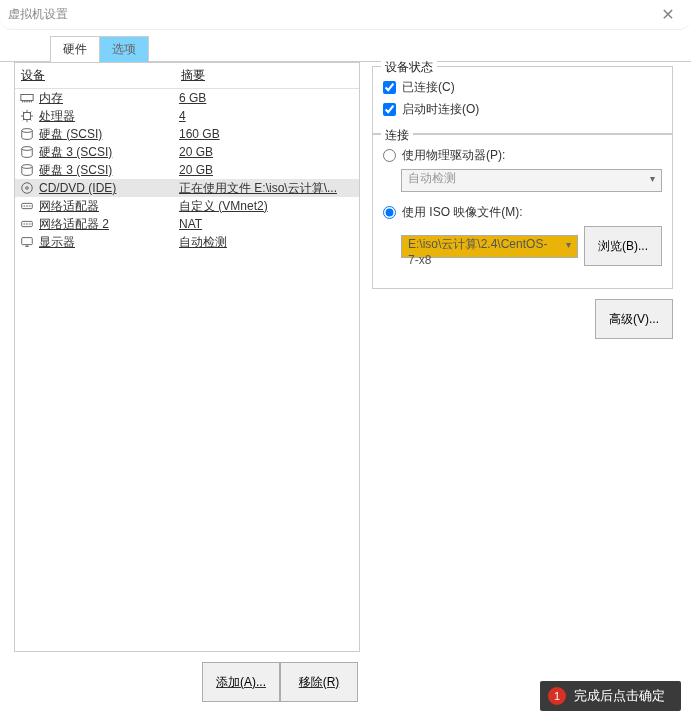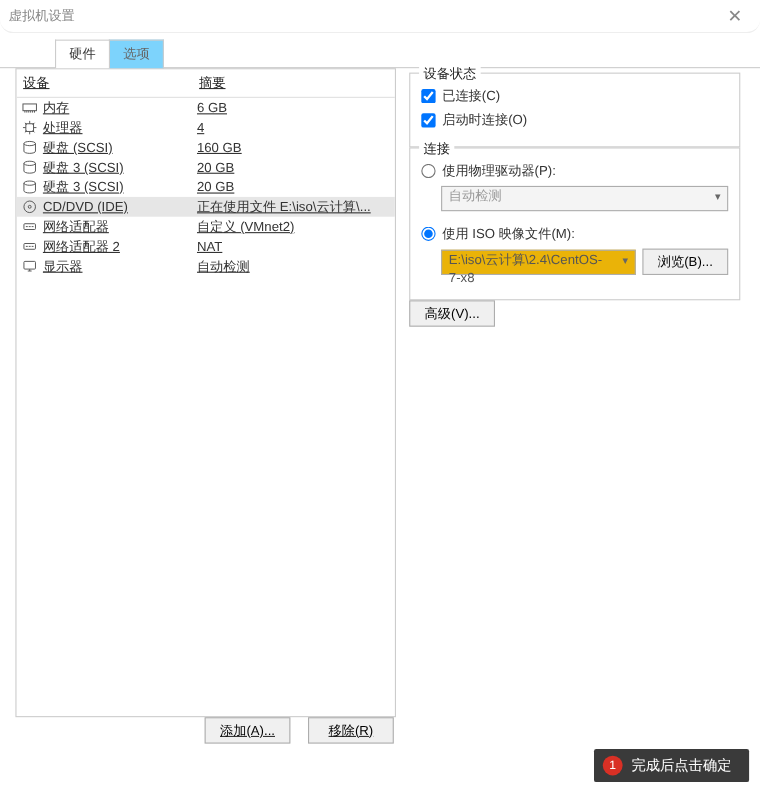--- a/index.html
+++ b/index.html
@@ -16,34 +16,34 @@
   .hwlist { border: 1px solid #ccc; height: 590px; overflow: hidden; }
   .hwhdr { display: flex; border-bottom: 1px solid #e0e0e0; }
   .hwhdr div { padding: 4px 6px; font-weight: normal; color: #222; }
   .col1 { width: 160px; }
   .col2 { flex: 1; }
   .hwrow { display: flex; align-items: center; height: 18px; padding: 0 4px; cursor: pointer; }
   .hwrow.selected { background: #e6e6e6; }
   .hwrow .icon { width: 16px; height: 16px; margin-right: 4px; display: inline-flex; align-items: center; justify-content: center; color: #555; }
   .hwrow .name { width: 140px; white-space: nowrap; }
   .hwrow .summary { flex: 1; white-space: nowrap; overflow: hidden; text-overflow: ellipsis; }
-  .btnrow { display: flex; justify-content: flex-end; gap: 16px; margin-top: 0; padding-right: 2px; }
-  .btn { min-width: 78px; height: 24px; padding: 0 10px; background: #f0f0f0; border: 1px solid #adadad; cursor: pointer; font-size: 12px; }
+  .btnrow { display: flex; justify-content: flex-end; gap: 0; margin-top: 10px; padding-right: 2px; }
+  .btn { min-width: 78px; height: 40px; padding: 0 10px; background: #f0f0f0; border: 1px solid #adadad; cursor: pointer; font-size: 12px; }
   .rightpanel { flex: 1; padding: 4px 4px 0 12px; position: relative; }
   .group { border: 1px solid #ccc; padding: 10px 10px 12px 10px; position: relative; }
   .group .legend { position: absolute; top: -8px; left: 8px; background: #fff; padding: 0 4px; color: #222; }
   .chkrow { display: flex; align-items: center; height: 20px; margin-bottom: 2px; }
   .chkrow input { margin-right: 6px; }
   .radiorow { display: flex; align-items: center; height: 20px; margin-bottom: 4px; }
   .radiorow input { margin-right: 6px; }
   .ctrlrow { display: flex; align-items: center; gap: 6px; margin: 0 0 10px 18px; }
   .select { flex: 1; height: 23px; border: 1px solid #adadad; background: #eab308; padding: 0 20px 0 6px; position: relative; color: #555; }
   .select.disabled { background: #f4f4f4; color: #999; }
   .select::after { content: "▾"; position: absolute; right: 6px; top: 3px; color: #666; font-size: 10px; }
-  .advrow { display: flex; }
+  .advrow { display: flex; justify-content: flex-end; margin-top: 10px; }
   .banner { position: absolute; right: 10px; bottom: 6px; display: flex; align-items: center; background: #3a3a3a; color: #fff; padding: 6px 16px 6px 8px; font-size: 13px; border-radius: 2px; }
   .banner .badge { width: 18px; height: 18px; border-radius: 50%; background: #d93025; color: #fff; display: inline-flex; align-items: center; justify-content: center; font-size: 11px; margin-right: 8px; }
   svg { width: 14px; height: 14px; }
 </style>
 </head>
 <body>
 
 <div class="titlebar">
   <span class="title">虚拟机设置</span>
   <span class="close">✕</span>

